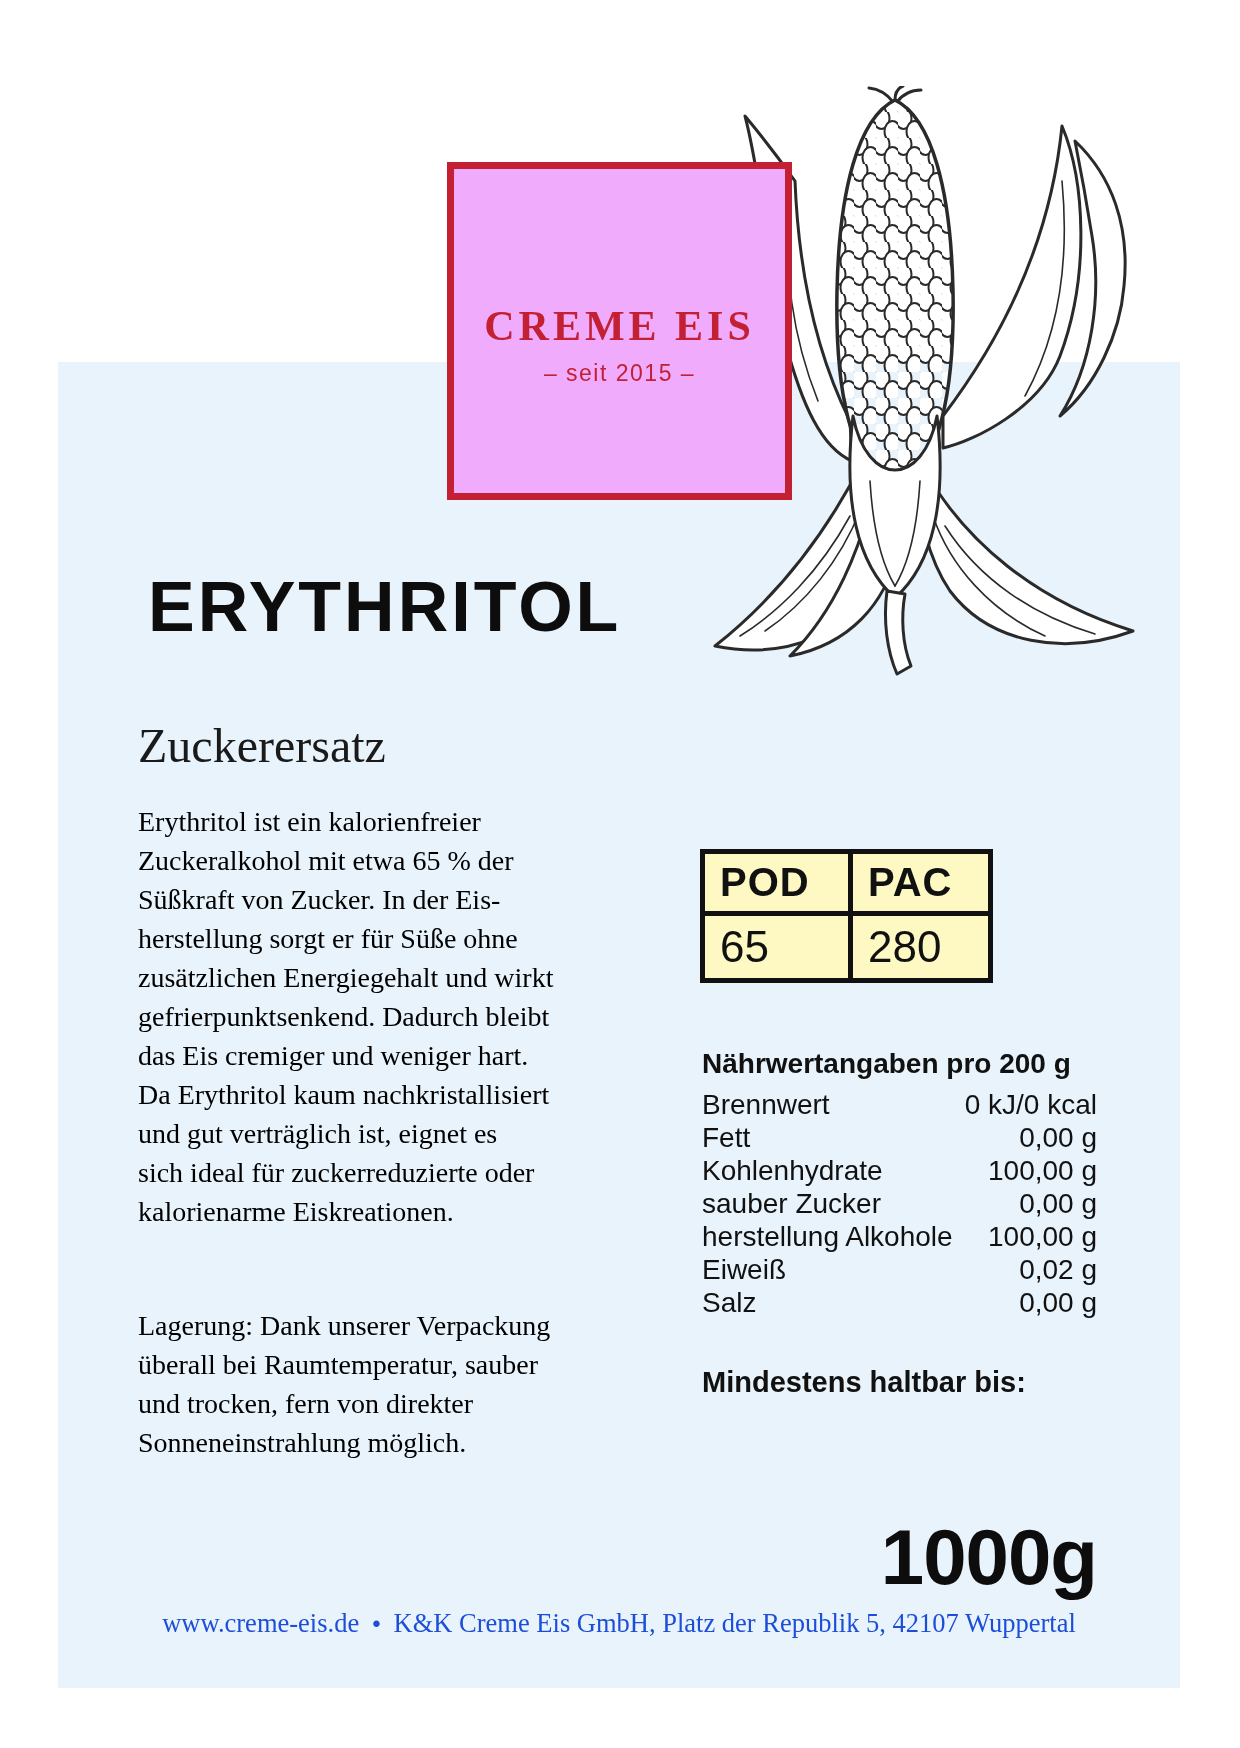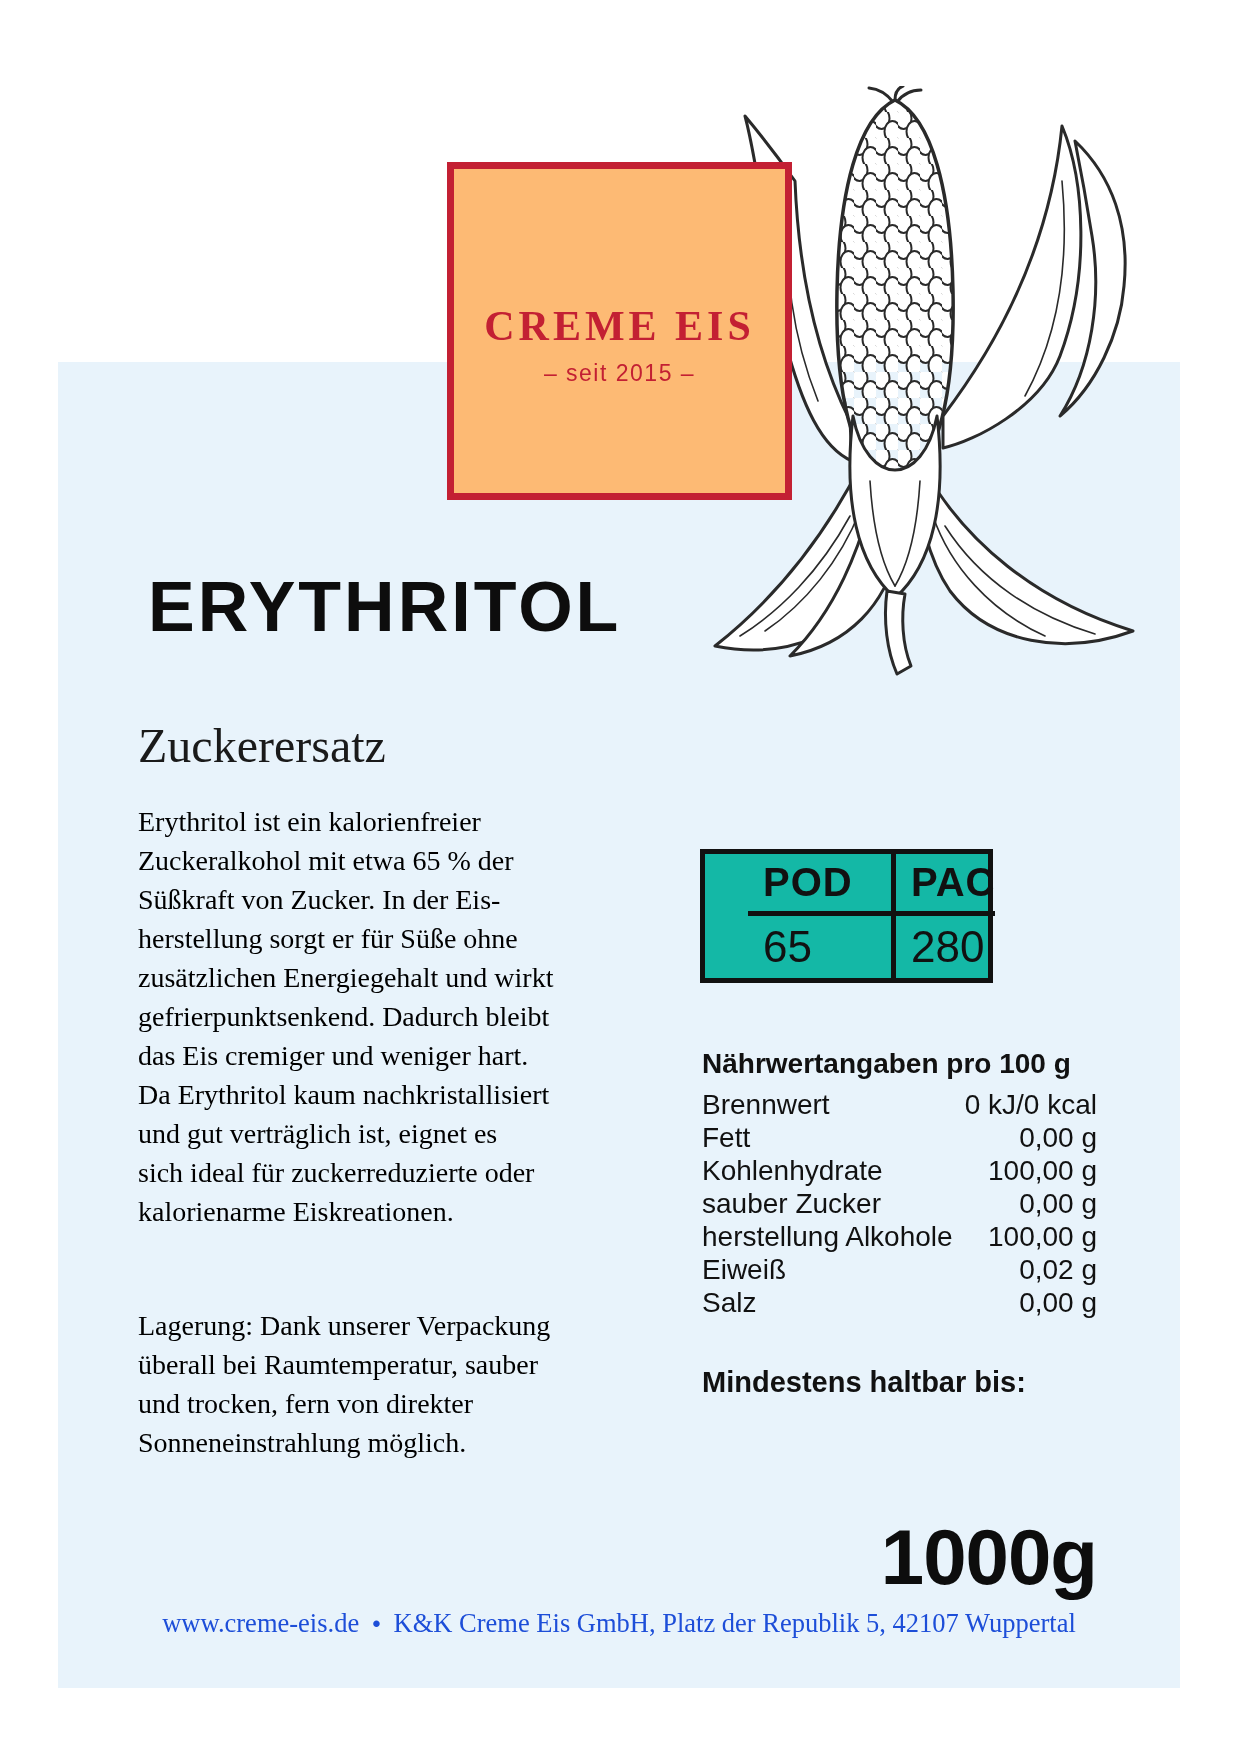--- a/index.html
+++ b/index.html
@@ -2,40 +2,40 @@
 <html><head>
 <meta charset="utf-8">
 <style>
   html,body{margin:0;padding:0;background:#fff;}
   .page{position:relative;width:1240px;height:1748px;background:#ffffff;overflow:hidden;
         font-family:"Liberation Sans",sans-serif;color:#111;}
   .panel{position:absolute;left:58px;top:362px;width:1122px;height:1326px;background:#e8f3fb;}
 
   .corn{position:absolute;left:700px;top:86px;width:460px;height:610px;}
 
-  .logo-box{position:absolute;left:447px;top:162px;width:345px;height:338px;background:#fdba74;
+  .logo-box{position:absolute;left:447px;top:162px;width:345px;height:338px;background:#f0abfc;
             border:7px solid #c32033;box-sizing:border-box;display:flex;flex-direction:column;
             align-items:center;justify-content:center;}
   .logo-brand{font-family:"Liberation Serif",serif;font-weight:700;font-size:42px;
               letter-spacing:4px;color:#c32033;margin-top:26px;white-space:nowrap;}
   .logo-tagline{font-size:23px;letter-spacing:1.5px;color:#c32033;margin-top:10px;}
 
   .title{position:absolute;left:136px;top:560px;margin:12px;font-size:70px;font-weight:800;
          letter-spacing:3px;line-height:1;color:#0d0d0d;white-space:nowrap;}
   .subtitle{position:absolute;left:138px;top:722px;margin:0;font-family:"Liberation Serif",serif;
             font-weight:400;font-size:48px;line-height:1;color:#1a1a1a;}
 
   .para{position:absolute;left:138px;width:470px;margin:0;font-family:"Liberation Serif",serif;
         font-size:28px;line-height:39px;color:#000000;white-space:pre-line;}
   .para1{top:802px;}
   .para2{top:1306px;}
 
   .pod-table{position:absolute;left:700px;top:849px;width:293px;height:134px;box-sizing:border-box;
              border:5px solid #111;display:grid;grid-template-columns:148px 1fr;grid-template-rows:1fr 1fr;
-             background:#14b8a6;padding-left:43px;}
+             background:#fef9c3;}
   .pt-cell{display:flex;align-items:center;padding-left:15px;box-sizing:border-box;white-space:nowrap;}
   .pt-bb{border-bottom:5px solid #111;}
   .pt-br{border-right:5px solid #111;}
   .pt-head{font-size:40px;font-weight:700;letter-spacing:1px;}
   .pt-val{font-size:44px;font-weight:400;}
 
   .nutrition{position:absolute;left:702px;top:1048px;width:395px;}
   .nut-head{font-size:28px;font-weight:700;margin-bottom:8px;white-space:nowrap;}
   .nut-row{display:flex;justify-content:space-between;font-size:28px;line-height:33px;white-space:nowrap;}
 
@@ -120,21 +120,21 @@
 Sonneneinstrahlung möglich.</p>
 
   <div class="pod-table">
     <div class="pt-cell pt-head pt-bb pt-br">POD</div>
     <div class="pt-cell pt-head pt-bb">PAC</div>
     <div class="pt-cell pt-val pt-br">65</div>
     <div class="pt-cell pt-val">280</div>
   </div>
 
   <div class="nutrition">
-    <div class="nut-head">Nährwertangaben pro 100 g</div>
+    <div class="nut-head">Nährwertangaben pro 200 g</div>
     <div class="nut-row">
       <span>Brennwert</span>
       <span>0 kJ/0 kcal</span>
     </div>
     <div class="nut-row">
       <span>Fett</span>
       <span>0,00 g</span>
     </div>
     <div class="nut-row">
       <span>Kohlenhydrate</span>

